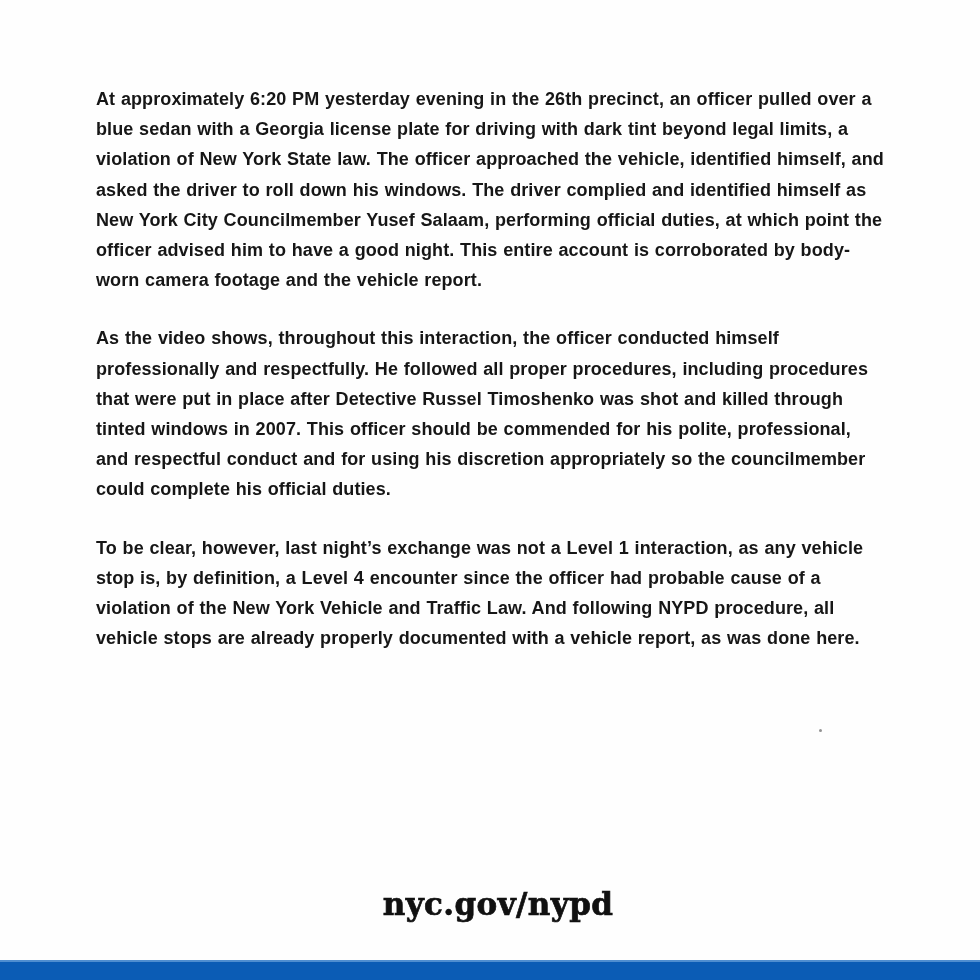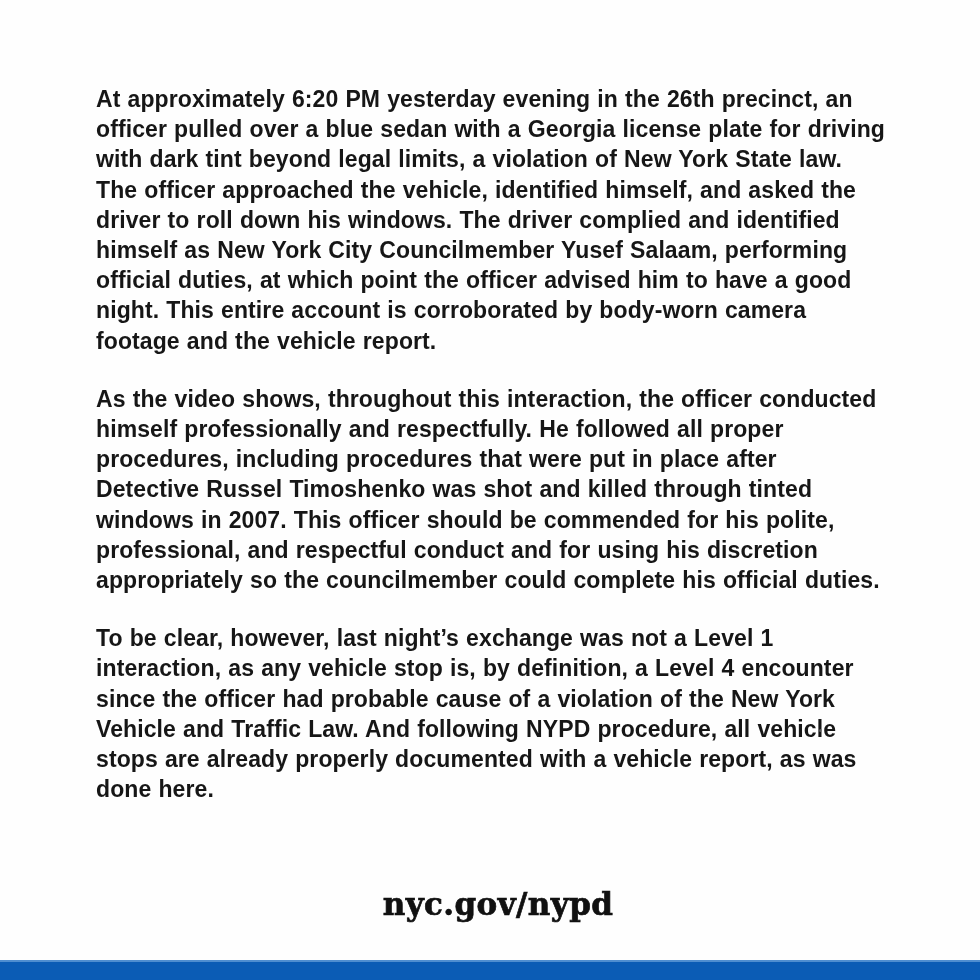--- a/index.html
+++ b/index.html
@@ -25,21 +25,21 @@
   .statement-body {
     position: absolute;
     left: 96px;
     top: 84px;
     width: 790px;
   }
 
   .para {
     margin: 0 0 28px 0;
     color: #161616;
-    font-size: 23px;
+    font-size: 18px;
     line-height: 30.2px;
     font-weight: 700;
     letter-spacing: 0.1px;
     word-spacing: 0.6px;
     text-align: left;
   }
 
   .para:last-child {
     margin-bottom: 16px;
   }

